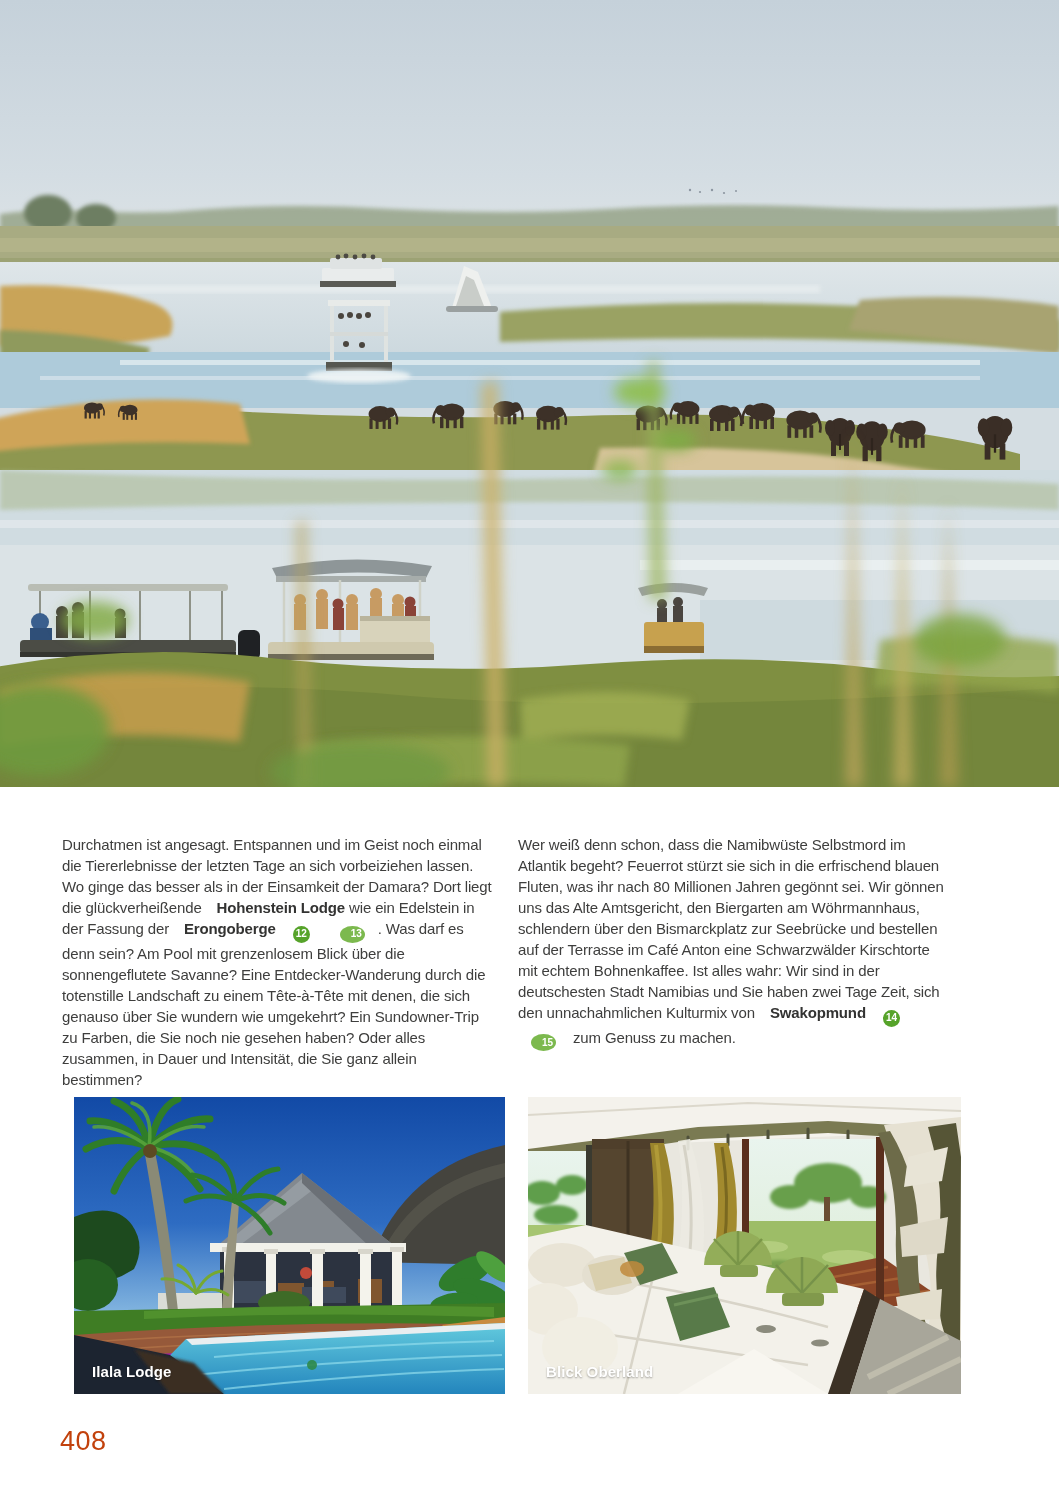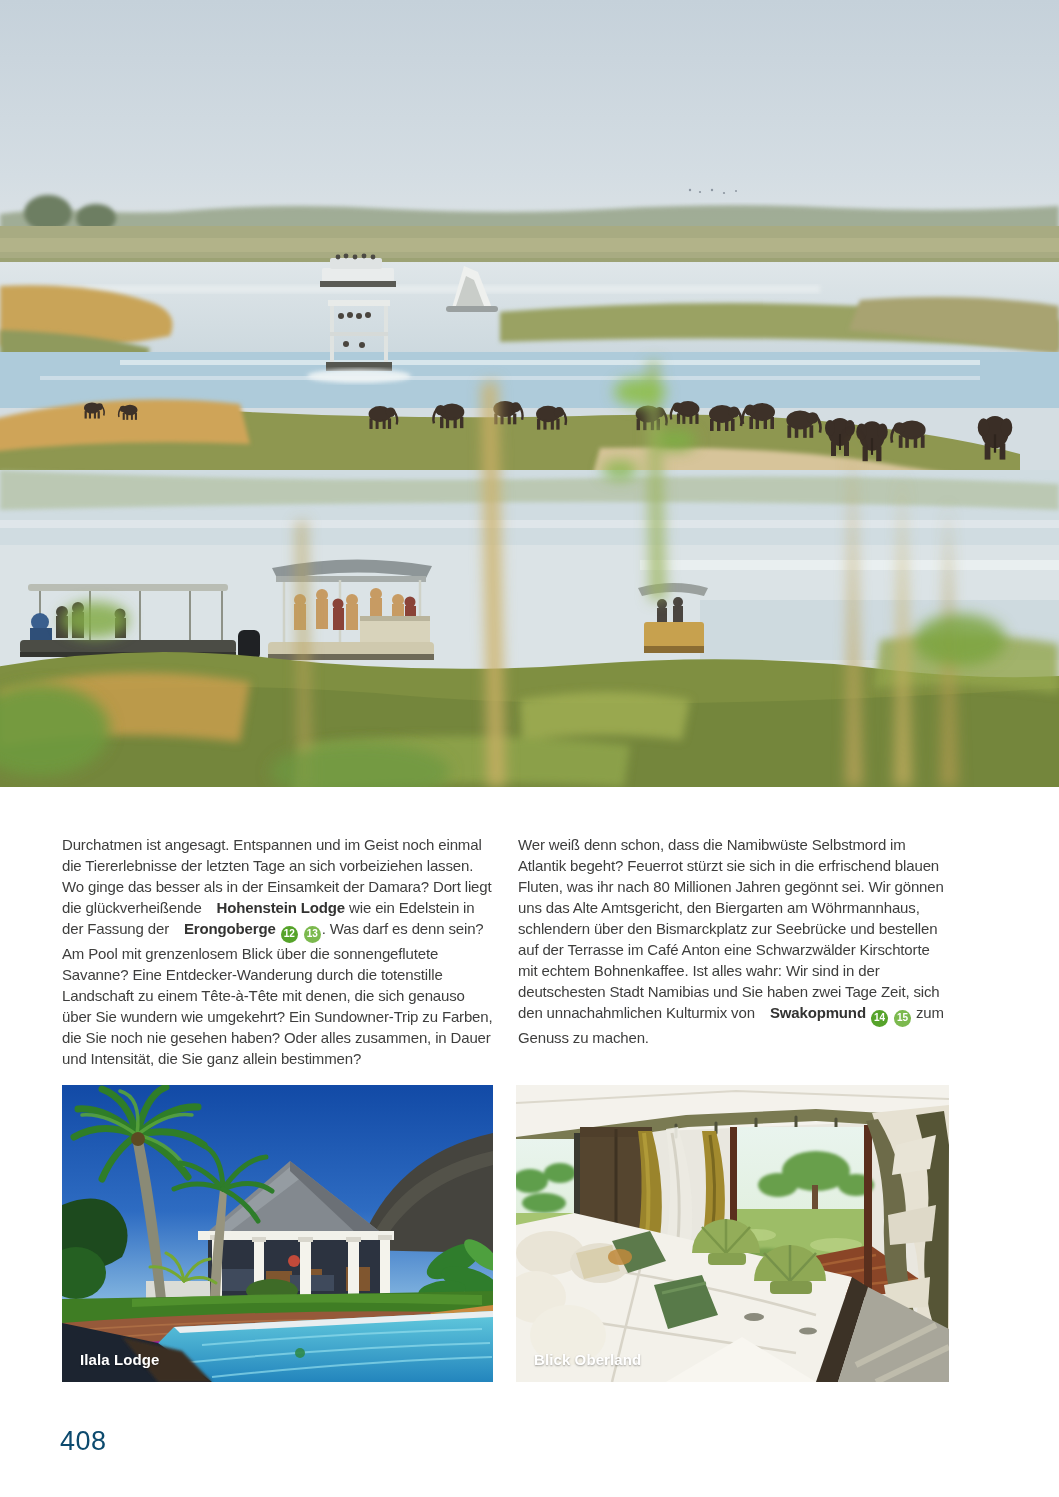--- a/index.html
+++ b/index.html
@@ -26,41 +26,41 @@
     font-size:15px;line-height:21px;letter-spacing:-0.15px;
     color:var(--text_color,#3e3e3d);
     text-align:left;
   }
   .col strong{font-weight:700;color:#333332;margin-left:11px;}
   .badge{
     display:inline-flex;align-items:center;justify-content:center;
     width:17px;height:17px;border-radius:50%;
     background:var(--accent_green,#56a32a);
     color:#ffffff;font-size:10px;font-weight:700;line-height:1;
-    vertical-align:-3px;margin:0 1px;
-  }
-  .badge.light{background:var(--accent_green_light,#7cb94e);}
+    vertical-align:-3px;margin:0 13px;
+  }
+  .badge.light{background:var(--accent_green_light,#7cb94e);padding-left:8px;}
   
   .photo{
-    position:absolute;top:1085px;height:297px;margin:0;
+    position:absolute;top:1085px;height:297px;margin:12px;
     overflow:hidden;background:#a21caf;
   }
   .photo svg{display:block;width:100%;height:100%;}
   .photo-left{left:62px;width:431px;}
   .photo-right{left:516px;width:433px;}
   .photo figcaption{
     position:absolute;left:18px;bottom:14px;
     color:var(--caption_color,#ffffff);
     font-size:15px;font-weight:700;letter-spacing:0.1px;
     text-shadow:0 1px 2px rgba(0,0,0,0.35);
   }
   
   .page-number{
     position:absolute;left:60px;top:1426px;
-    font-size:27px;font-weight:400;color:#0c4a6e;letter-spacing:0.5px;
+    font-size:27px;font-weight:400;color:#c2410c;letter-spacing:0.5px;
   }
 </style>
 </head>
 <body>
 
 <div class="page">
 
   <figure class="hero">
     <svg viewBox="0 0 1059 787" preserveAspectRatio="none">
       <defs>

